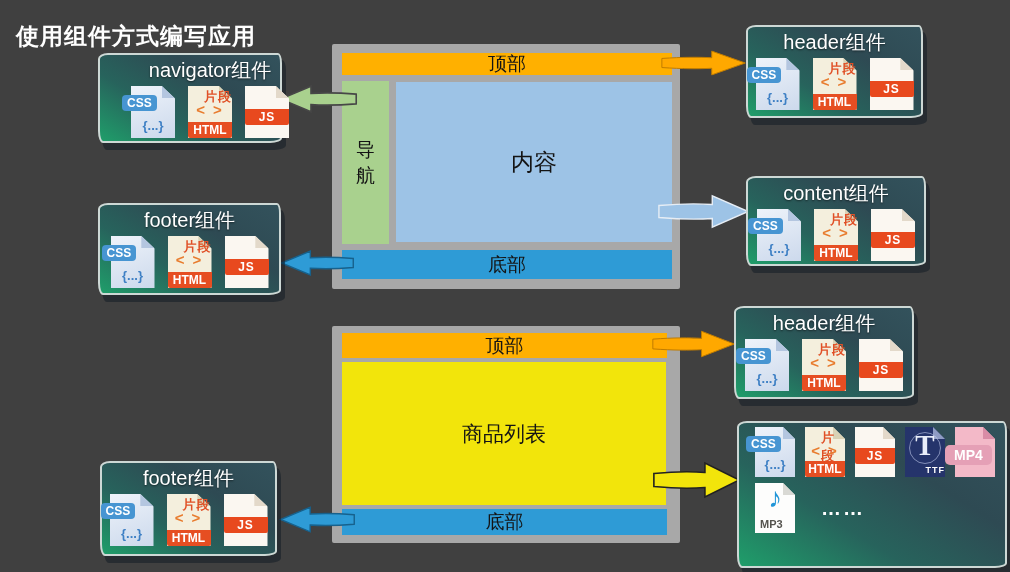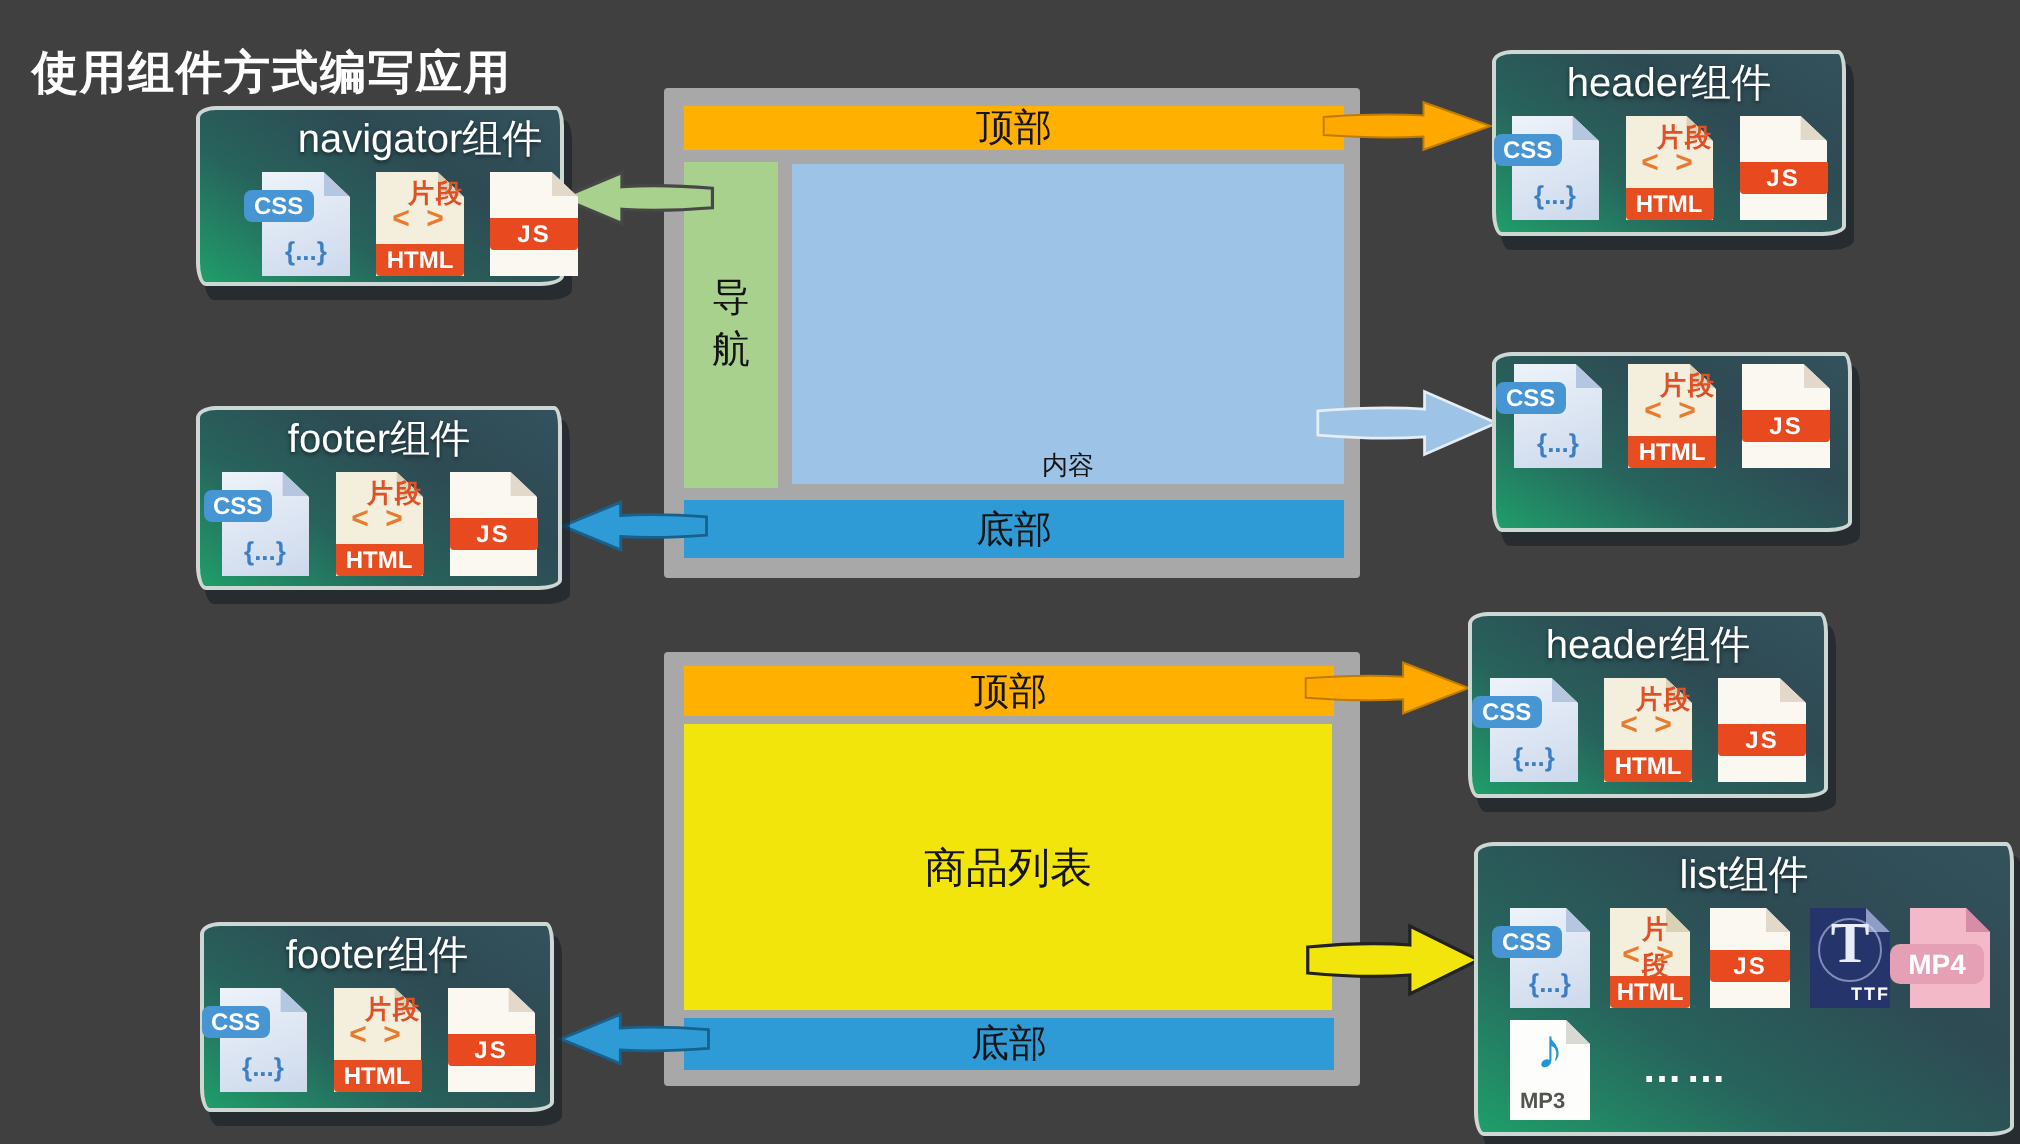--- a/index.html
+++ b/index.html
@@ -9,21 +9,21 @@
          font-size:23px;font-weight:bold;color:#ffffff;letter-spacing:1px;}
 
   
   .frame{position:absolute;background:#a8a8a8;z-index:1;border-radius:2px;}
   .frame1{left:332px;top:44px;width:348px;height:245px;}
   .frame2{left:332px;top:326px;width:348px;height:217px;}
   .zone{position:absolute;display:flex;align-items:center;justify-content:center;
         color:#141414;font-size:19px;font-weight:500;}
   .f1-top{left:10px;top:9px;width:330px;height:22px;background:#ffb000;}
   .f1-nav{left:10px;top:37px;width:47px;height:163px;background:#a9d18e;}
-  .f1-content{left:64px;top:38px;width:276px;height:160px;background:#9dc3e6;font-size:13px;align-items:flex-end;}
+  .f1-content{left:64px;top:38px;width:276px;height:160px;background:#9dc3e6;font-size:23px;}
   .f1-bottom{left:10px;top:206px;width:330px;height:29px;background:#2e9bd6;}
   .f2-top{left:10px;top:7px;width:325px;height:25px;background:#ffb000;}
   .f2-list{left:10px;top:36px;width:324px;height:143px;background:#f2e50b;font-size:21px;}
   .f2-bottom{left:10px;top:183px;width:325px;height:26px;background:#2e9bd6;}
   .vtext{display:inline-block;width:1.15em;text-align:center;line-height:1.35;word-break:break-all;}
 
   
   .arrow{position:absolute;z-index:2;overflow:visible;}
   .arrow path{vector-effect:non-scaling-stroke;}
   .flip{transform:scaleX(-1);}
@@ -222,20 +222,21 @@
       </div>
       <div class="icon i-js">
         <i class="sheet"></i>
           <i class="fold"></i>
         <span class="js-band">JS</span>
       </div>
     </div>
   </div>
 
   <div class="card card-ct">
+    <div class="card-title">content组件</div>
     <div class="icon-row">
       <div class="icon i-css">
         <i class="sheet"></i>
           <i class="fold"></i>
         <span class="css-badge">CSS</span>
         <span class="css-symbol">{...}</span>
       </div>
       <div class="icon i-html">
         <i class="sheet"></i>
           <i class="fold"></i>
@@ -269,21 +270,20 @@
       </div>
       <div class="icon i-js">
         <i class="sheet"></i>
           <i class="fold"></i>
         <span class="js-band">JS</span>
       </div>
     </div>
   </div>
 
   <div class="card card-list">
-    <div class="card-title">list组件</div>
     <div class="icon-row">
       <div class="icon i-css">
         <i class="sheet"></i>
           <i class="fold"></i>
         <span class="css-badge">CSS</span>
         <span class="css-symbol">{...}</span>
       </div>
       <div class="icon i-html">
         <i class="sheet"></i>
           <i class="fold"></i>

